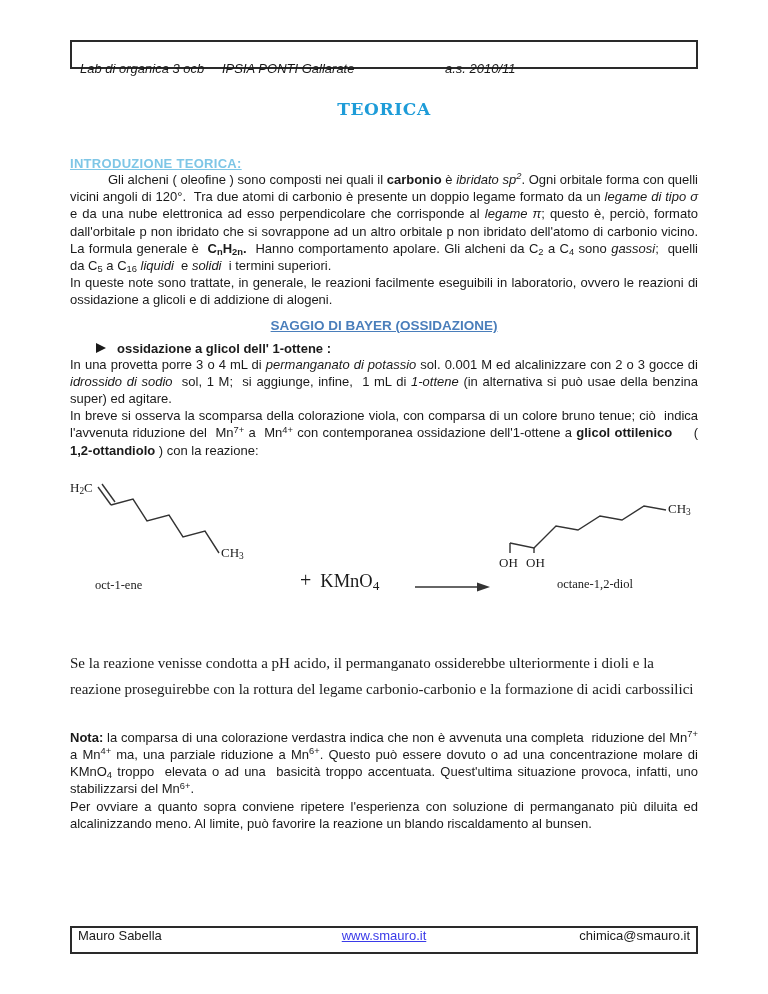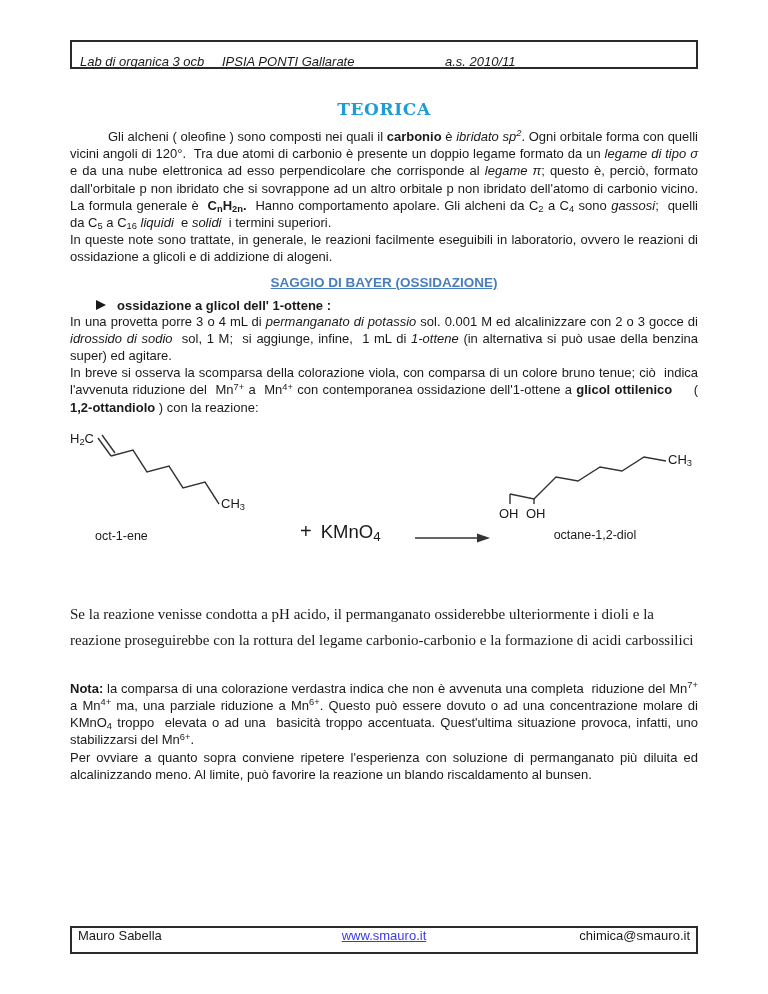--- a/index.html
+++ b/index.html
@@ -2,46 +2,46 @@
 <html><head>
 <meta charset="utf-8">
 <style>
   html,body{margin:0;padding:0;}
   body{
     width:768px;height:994px;background:#ffffff;position:relative;overflow:hidden;
     font-family:"Liberation Sans",sans-serif;color:#1a1a1a;
   }
   .page{padding:40px 70px 0 70px;}
   .hdrbox{border:2px solid #2a2a2a;height:25px;position:relative;font-style:italic;font-size:13px;}
-  .hdrbox span{position:absolute;top:12px;white-space:nowrap;}
+  .hdrbox span{position:absolute;top:19px;white-space:nowrap;}
   .h-left{left:8px}
   .h-center{left:150px}
   .h-right{left:373px}
   .title{
     text-align:center;margin:30px 0 0 0;font-family:"DejaVu Serif",serif;
     font-weight:bold;font-size:17px;color:#1e9cd8;letter-spacing:.6px;
   }
   .sec-intro{
     margin:37px 0 0 0;font-weight:bold;font-size:13px;color:#7ec6e6;
     text-decoration:underline;letter-spacing:.3px;
   }
   .body-p{margin:0;font-size:13px;line-height:17.2px;text-align:justify;}
   .indent{text-indent:38px;}
-  .mt{margin-top:9px;}
+  .mt{}
   .sec-bayer{
     margin:9px 0 0 0;text-align:center;font-weight:bold;font-size:13.5px;
     color:#4a7ebb;text-decoration:underline;
   }
   .bullet-line{margin-top:8px;padding-left:26px;display:flex;align-items:center;gap:11px;}
   .tri{width:0;height:0;border-left:10px solid #1a1a1a;border-top:5px solid transparent;border-bottom:5px solid transparent;flex:0 0 auto;}
   .bullet-text{font-weight:bold;font-size:13px;}
   sup,sub{font-size:0.72em;line-height:1;vertical-align:baseline;position:relative;}
   sup{top:-0.5em;}
   sub{bottom:-0.22em;}
-  .diagram{position:relative;height:138px;margin-top:10px;}
+  .diagram{position:relative;height:138px;margin-top:16px;font-family:Liberation Serif, serif;}
   .diagram svg{position:absolute;left:0;top:0;}
   .dlabel{position:absolute;font-size:13px;white-space:nowrap;}
   .dname{position:absolute;font-size:12.5px;white-space:nowrap;}
   .op{position:absolute;font-size:18.5px;white-space:nowrap;}
   .op .plus{font-size:20px;margin-right:9px;}
   .serif-p{margin:37px 0 0 0;font-family:"Liberation Serif",serif;font-size:15px;line-height:26px;text-align:left;}
   .nota{margin-top:27px;}
   .footer{
     position:absolute;left:70px;right:70px;top:926px;height:24px;
     border:2px solid #2a2a2a;display:flex;align-items:flex-start;font-size:13px;
@@ -58,20 +58,21 @@
 <div class="page">
 
   <div class="hdrbox">
     <span class="h-left">Lab di organica 3 ocb</span>
     <span class="h-center">IPSIA PONTI Gallarate</span>
     <span class="h-right">a.s. 2010/11</span>
   </div>
 
   <h1 class="title">TEORICA</h1>
 
+  <h2 class="sec-intro">INTRODUZIONE TEORICA:</h2>
 
   <p class="body-p indent mt"><span>Gli alcheni ( oleofine ) sono composti nei quali il </span><span style="font-weight: bold;">carbonio</span><span> è </span><span style="font-style: italic;">ibridato sp</span><sup style="font-style: italic;">2</sup><span>. Ogni orbitale forma con quelli vicini angoli di 120°.&nbsp; Tra due atomi di carbonio è presente un doppio legame formato da un </span><span style="font-style: italic;">legame di tipo </span><span style="font-style: italic;">σ</span><span> e da una nube elettronica ad esso perpendicolare che corrisponde al </span><span style="font-style: italic;">legame </span><span style="font-style: italic;">π</span><span>; questo è, perciò, formato dall'orbitale p non ibridato che si sovrappone ad un altro orbitale p non ibridato dell'atomo di carbonio vicino. La formula generale è&nbsp; </span><span style="font-weight: bold;">C</span><sub style="font-weight: bold;">n</sub><span style="font-weight: bold;">H</span><sub style="font-weight: bold;">2n</sub><span style="font-weight: bold;">.</span><span>&nbsp; Hanno comportamento apolare. Gli alcheni da C</span><sub>2</sub><span> a C</span><sub>4</sub><span> sono </span><span style="font-style: italic;">gassosi</span><span>;&nbsp; quelli da C</span><sub>5</sub><span> a C</span><sub>16</sub><span> </span><span style="font-style: italic;">liquidi</span><span>&nbsp; e </span><span style="font-style: italic;">solidi</span><span>&nbsp; i termini superiori.</span></p>
   <p class="body-p">In queste note sono trattate, in generale, le reazioni facilmente eseguibili in laboratorio, ovvero le reazioni di ossidazione a glicoli  e di addizione di alogeni.</p>
 
   <h2 class="sec-bayer">SAGGIO DI BAYER (OSSIDAZIONE)</h2>
 
   <div class="bullet-line">
     <span class="tri"></span>
     <span class="bullet-text">ossidazione a glicol dell' 1-ottene :</span>
   </div>

